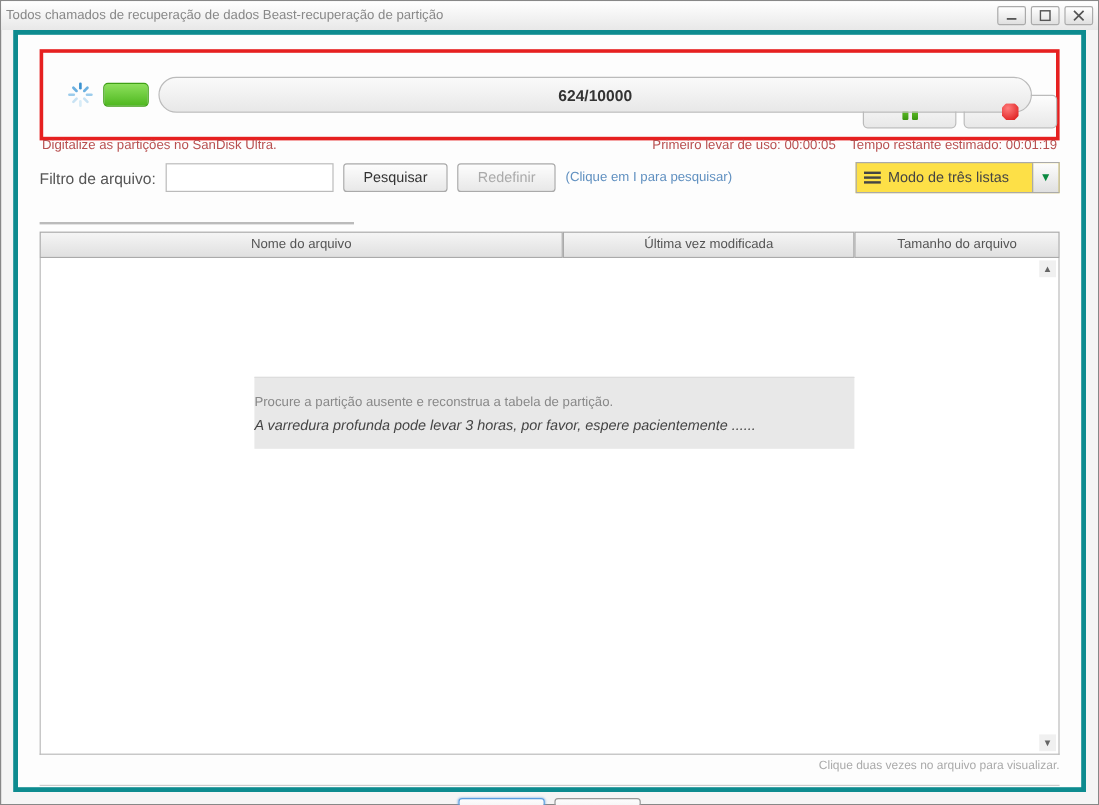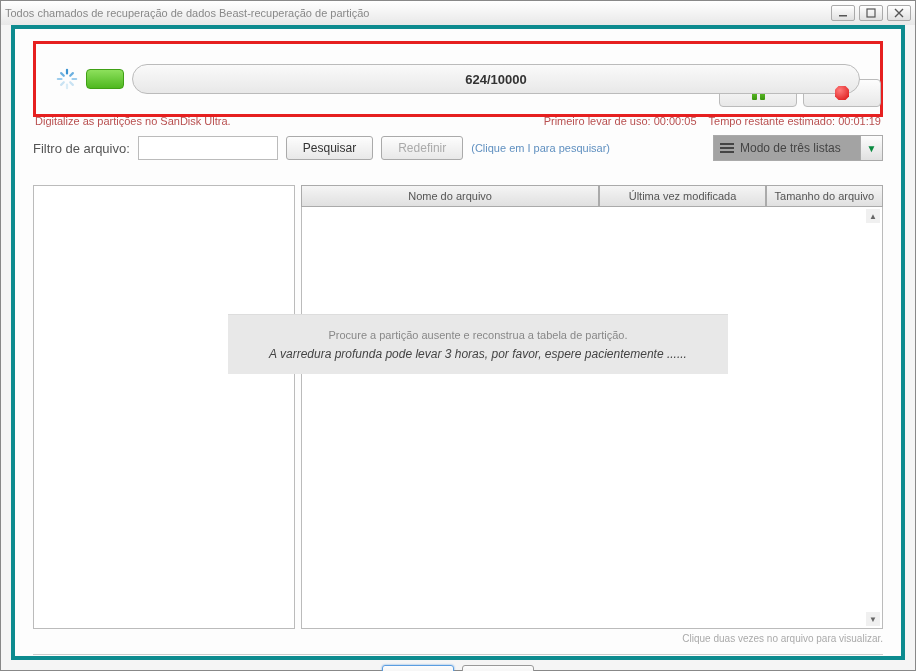--- a/index.html
+++ b/index.html
@@ -154,21 +154,21 @@
     }
     .small-btn.disabled { color: #aaa; cursor: default; }
     .hint-text { font-size: 11px; color: #6090c0; }
     .mode-dropdown {
       margin-left: auto;
       width: 170px;
       height: 26px;
       border: 1px solid #aaa;
       display: flex;
       align-items: center;
-      background: #a3a3a3;
+      background: #fde047;
     }
     .mode-icon {
       width: 26px;
       display: flex;
       flex-direction: column;
       gap: 2px;
       padding: 0 6px;
     }
     .mode-line { height: 2px; background: #444; }
     .mode-text { font-size: 12px; color: #444; flex: 1; }
@@ -180,20 +180,21 @@
       display: flex;
       align-items: center;
       justify-content: center;
       color: #0a8a40;
       font-size: 10px;
     }
     .content-row {
       display: flex;
       gap: 6px;
       height: 444px;
+      flex-direction: column;
     }
     .tree-panel {
       width: 262px;
       border: 1px solid #bbb;
       background: #fff;
     }
     .list-panel {
       flex: 1;
       display: flex;
       flex-direction: column;
@@ -217,28 +218,28 @@
       border: 1px solid #bbb;
       border-top: none;
       background: #fff;
       position: relative;
     }
     .scrollbar-top { position: absolute; top: 2px; right: 2px; width: 14px; height: 14px; background: #f0f0f0; display: flex; align-items: center; justify-content: center; font-size: 8px; color: #666; }
     .scrollbar-bottom { position: absolute; bottom: 2px; right: 2px; width: 14px; height: 14px; background: #f0f0f0; display: flex; align-items: center; justify-content: center; font-size: 8px; color: #666; }
     .message-overlay {
       position: absolute;
       top: 285px;
-      left: 213px;
+      left: 197px;
       width: 500px;
       height: 60px;
       background: #e8e8e8;
       border-top: 1px solid #ddd;
       display: flex;
       flex-direction: column;
-      align-items: center;
+      align-items: flex-start;
       justify-content: center;
       gap: 6px;
     }
     .msg1 { font-size: 11px; color: #888; }
     .msg2 { font-size: 12px; color: #444; text-align: center; font-style: italic; }
     .footer-hint {
       text-align: right;
       font-size: 10px;
       color: #aaa;
       margin-top: 4px;

